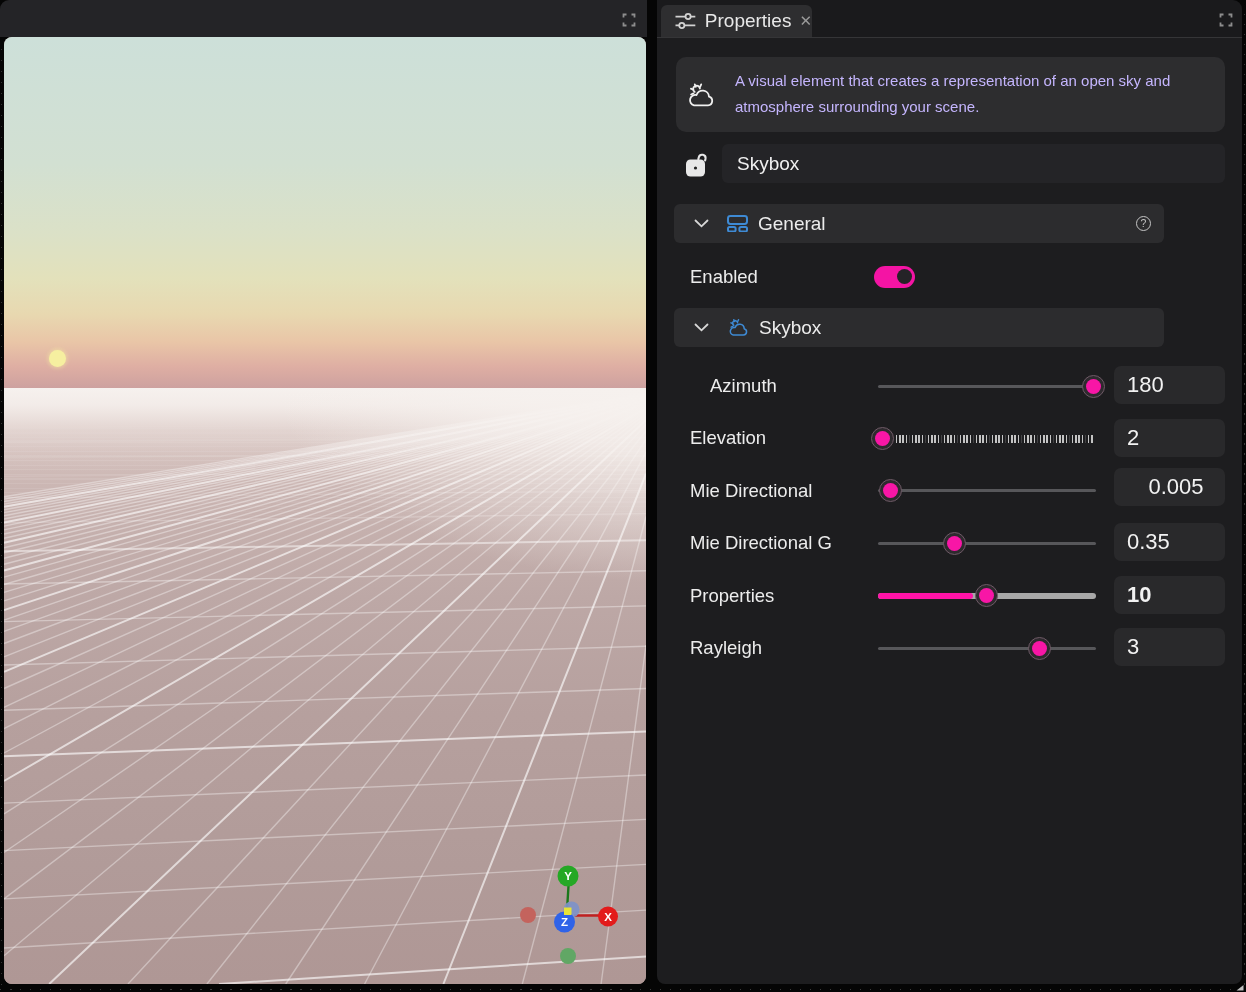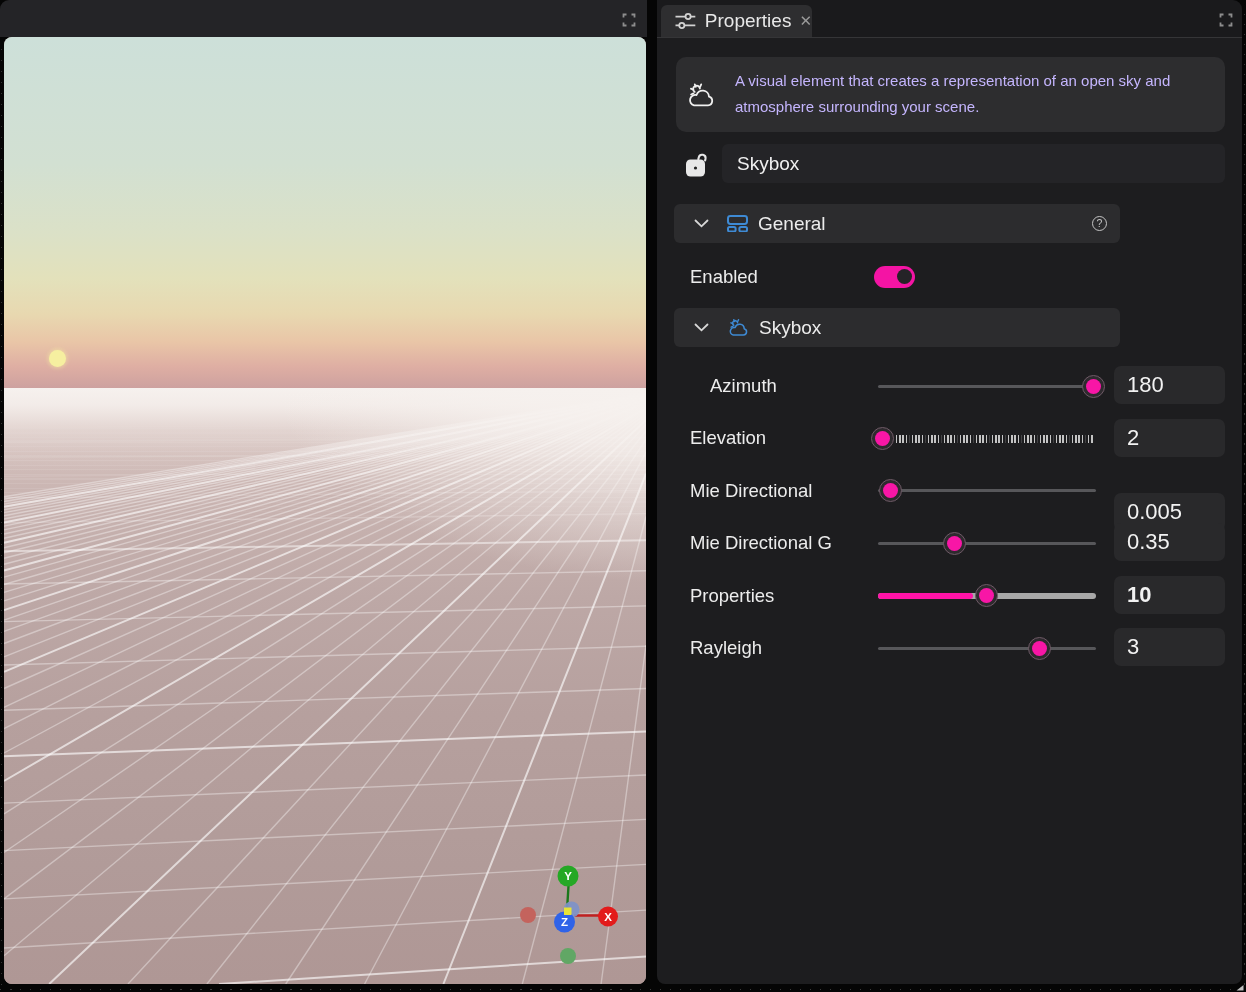--- a/index.html
+++ b/index.html
@@ -37,21 +37,21 @@
 #panel { position:absolute; left:657px; top:37px; width:585px; height:947px; background:#1d1d1f; border-top:1px solid #353537; border-radius:0 0 8px 8px; }
 
 .ib { position:absolute; left:19px; top:19px; width:549px; height:75px; background:#2d2d2f; border-radius:10px; }
 .ib .ictext { position:absolute; left:59px; top:11px; color:#c4b5fd; font-size:15px; line-height:26px; }
 .ibicon { position:absolute; left:10px; top:25px; }
 
 .lock { position:absolute; left:28px; top:114px; }
 .nameinput { position:absolute; left:65px; top:106px; width:503px; height:39px; background:#242427; border-radius:6px;
   color:#f0f0f0; font-size:19px; line-height:39px; padding-left:15px; }
 
-.hdr { position:absolute; left:17px; width:446px; height:39px; background:#2c2c2e; border-radius:6px;
+.hdr { position:absolute; left:17px; width:490px; height:39px; background:#2c2c2e; border-radius:6px;
   display:flex; align-items:center; }
 .hdr .chev { margin-left:20px; }
 .hdr .hicon { margin-left:18px; }
 .hdr .htxt { color:#ececec; font-size:19px; margin-left:10px; }
 .qmark { position:absolute; right:13px; top:12px; width:15px; height:15px; border:1.4px solid #c4c4c4; border-radius:50%;
   color:#c4c4c4; font-size:10.5px; text-align:center; line-height:12px; }
 
 .rowlabel { position:absolute; left:33px; color:#ececec; font-size:18.5px; }
 
 
@@ -215,21 +215,21 @@
     <div class="vbox" style="top:328px;">180</div>
 
     <div class="rowlabel" style="top:389px;">Elevation</div>
     <div class="ticks tticks" style="top:396.5px;"></div>
     <div class="knob" style="left:214px; top:389px;"></div>
     <div class="vbox" style="top:380.5px;">2</div>
 
     <div class="rowlabel" style="top:442px;">Mie Directional</div>
     <div class="track" style="top:451px;"></div>
     <div class="knob" style="left:222px; top:441px;"></div>
-    <div class="vbox" style="top:455px;">0.005</div>
+    <div class="vbox" style="top:430px;text-align:center;">0.005</div>
 
     <div class="rowlabel" style="top:494px;">Mie Directional G</div>
     <div class="track" style="top:503.5px;"></div>
     <div class="knob" style="left:285.5px; top:493.5px;"></div>
     <div class="vbox" style="top:485px;">0.35</div>
 
     <div class="rowlabel" style="top:547px;">Properties</div>
     <div class="track" style="top:554.5px; height:6px; border-radius:3px; background:#a8a8a8;"></div>
     <div class="track" style="top:554.5px; width:95px; height:6px; border-radius:3px; background:#ff13a7;"></div>
     <div class="knob" style="left:318px; top:546px;"></div>

